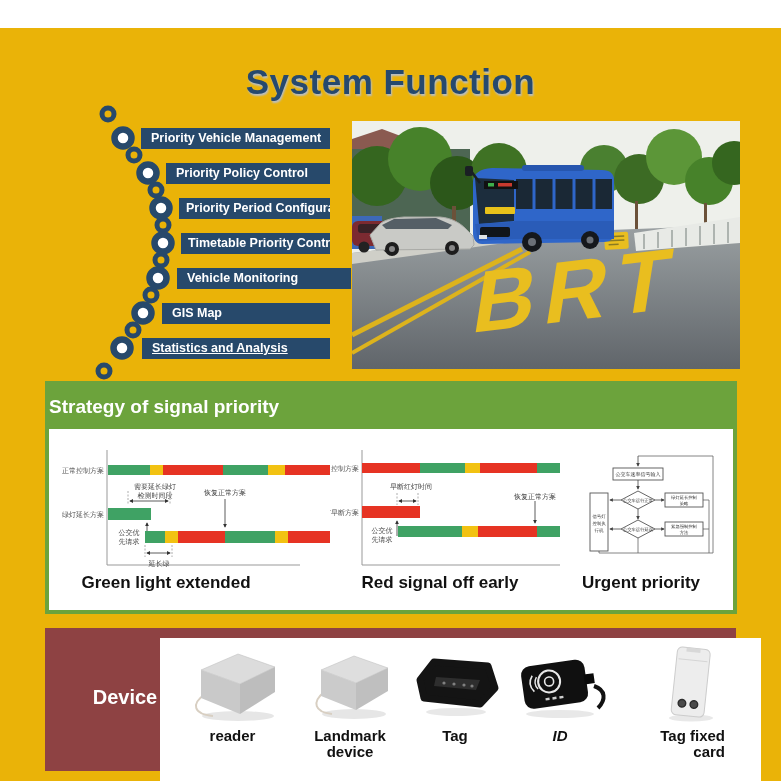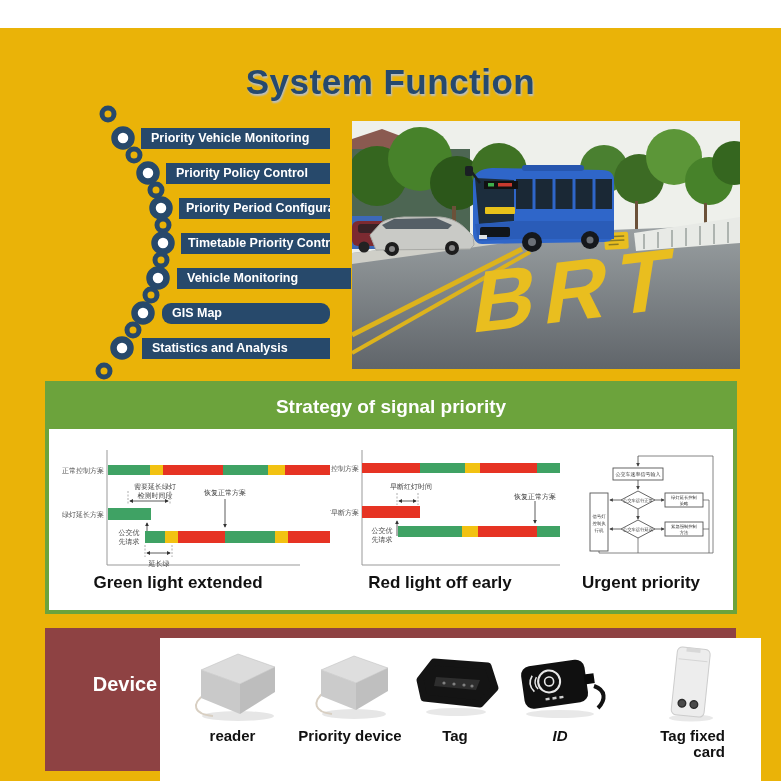--- a/index.html
+++ b/index.html
@@ -15,28 +15,28 @@
   
   .sbar{position:absolute;height:21px;background:#27496B;color:#ffffff;
         font-size:12.5px;font-weight:bold;line-height:21px;padding-left:10px;
         box-sizing:border-box;white-space:nowrap;overflow:hidden;}
 
   
   .strategy{position:absolute;left:45px;top:353px;width:692px;height:233px;
             background:#ffffff;border:4px solid #6CA33C;box-sizing:border-box;}
   .strategy-header{position:absolute;left:0;top:0;width:100%;height:44px;
                    background:#6CA33C;color:#ffffff;font-size:19px;font-weight:bold;
-                   text-align:center;line-height:44px;}
+                   line-height:44px;}
   .caption{position:absolute;font-size:17px;font-weight:bold;color:#111;
            text-align:center;white-space:nowrap;}
 
   
   .device{position:absolute;left:45px;top:600px;width:691px;height:143px;
           background:#8E4243;}
-  .device-header{position:absolute;left:0px;top:45px;width:160px;text-align:center;
+  .device-header{position:absolute;left:0px;top:58px;width:160px;text-align:center;
                  color:#ffffff;font-size:20px;font-weight:bold;}
   .device-panel{position:absolute;left:160px;top:610px;width:569px;height:154px;
                 background:#ffffff;padding-left:32px;}
   .dev-col{position:absolute;top:0;height:127px;text-align:center;}
   .dev-img{height:82px;margin-top:4px;}
   .dev-label{font-size:15px;font-weight:bold;color:#111;line-height:16px;}
 
   svg text{font-family:"Liberation Sans",sans-serif;}
   .dg-label{font-size:7px;fill:#555;}
   .dg-note{font-size:7px;fill:#444;}
@@ -64,27 +64,27 @@
       <circle cx="123" cy="110" r="8.5"></circle>
       <circle cx="148" cy="145" r="8.5"></circle>
       <circle cx="161" cy="180" r="8.5"></circle>
       <circle cx="163" cy="215" r="8.5"></circle>
       <circle cx="158" cy="250" r="8.5"></circle>
       <circle cx="143" cy="285" r="8.5"></circle>
       <circle cx="122" cy="320" r="8.5"></circle>
     </g>
   </svg>
 
-  <div class="sbar" style="top:100px;left:141px;width:189px;"><span>Priority Vehicle Monitoring</span></div>
+  <div class="sbar" style="top:100px;left:141px;width:189px;"><span>Priority Vehicle Management</span></div>
   <div class="sbar" style="top:135px;left:166px;width:164px;"><span>Priority Policy Control</span></div>
   <div class="sbar" style="top:170px;left:179px;width:151px;padding-left:7px;"><span>Priority Period Configuration</span></div>
   <div class="sbar" style="top:205px;left:181px;width:149px;padding-left:7px;"><span>Timetable Priority Control</span></div>
   <div class="sbar" style="top:240px;left:177px;width:174px;"><span>Vehicle Monitoring</span></div>
-  <div class="sbar" style="top:275px;left:162px;width:168px;border-radius:9px;"><span>GIS Map</span></div>
-  <div class="sbar" style="top:310px;left:142px;width:188px;"><span>Statistics and Analysis</span></div>
+  <div class="sbar" style="top:275px;left:162px;width:168px;"><span>GIS Map</span></div>
+  <div class="sbar" style="top:310px;left:142px;width:188px;text-decoration:underline;"><span>Statistics and Analysis</span></div>
 
   <svg class="abs" style="left:352px;top:93px;" width="388" height="248" viewBox="0 0 388 248">
     <defs>
       <linearGradient id="roadGrad" x1="0" y1="0" x2="0" y2="1">
         <stop offset="0" stop-color="#9aa0a2"></stop>
           <stop offset="1" stop-color="#60656a"></stop>
       </linearGradient>
     </defs>
     <rect x="0" y="0" width="388" height="248" fill="#eef0eb"></rect>
     <polygon points="0,18 30,8 62,20 62,30 0,30" fill="#8a5a50"></polygon>
@@ -298,22 +298,22 @@
     <line x1="53" y1="61" x2="53" y2="71" stroke="#444" stroke-width="0.8" marker-end="url(#d3a)"></line>
     <polygon points="36,81 53,72 70,81 53,90" fill="#fff" stroke="#555" stroke-width="0.9"></polygon>
     <text class="fc-txt" x="53" y="83" font-size="4.3" text-anchor="middle">公交车运行延误</text>
     <line x1="70" y1="81" x2="79" y2="81" stroke="#444" stroke-width="0.8" marker-end="url(#d3a)"></line>
     <rect x="80" y="74" width="38" height="14" fill="#fff" stroke="#555" stroke-width="0.9"></rect>
     <text class="fc-txt" x="99" y="80" font-size="4.3" text-anchor="middle">紧急强制控制</text>
     <text class="fc-txt" x="99" y="86" font-size="4.3" text-anchor="middle">方法</text>
     <line x1="36" y1="81" x2="25" y2="81" stroke="#444" stroke-width="0.8" marker-end="url(#d3a)"></line>
   </svg>
 
-  <div class="caption" style="left:73px;top:545px;width:210px;">Green light extended</div>
-  <div class="caption" style="left:330px;top:545px;width:220px;">Red light off early</div>
+  <div class="caption" style="left:61px;top:545px;width:210px;">Green light extended</div>
+  <div class="caption" style="left:330px;top:545px;width:220px;">Red signal off early</div>
   <div class="caption" style="left:540px;top:545px;width:160px;text-align:right;">Urgent priority</div>
 
   <div class="device">
     <div class="device-header">Device</div>
   </div>
   <div class="device-panel">
 
     <div class="dev-col" style="left:15px;width:115px;">
       <svg class="dev-img" width="100" height="82" viewBox="0 0 100 82">
         <ellipse cx="55" cy="74" rx="36" ry="5" fill="#e6e6e6"></ellipse>
@@ -326,21 +326,21 @@
     </div>
 
     <div class="dev-col" style="left:135px;width:110px;">
       <svg class="dev-img" width="92" height="82" viewBox="0 0 92 82">
         <ellipse cx="50" cy="72" rx="32" ry="5" fill="#e6e6e6"></ellipse>
         <path d="M20,50 C8,60 10,70 28,72" fill="none" stroke="#d8cfc2" stroke-width="2"></path>
         <polygon points="17,28 50,14 84,26 52,41" fill="#dedede" stroke="#c2c2c2" stroke-width="0.6"></polygon>
         <polygon points="17,28 52,41 52,68 17,54" fill="#cbcbcb"></polygon>
         <polygon points="52,41 84,26 84,49 52,68" fill="#bfbfbf"></polygon>
       </svg>
-      <div class="dev-label">Priority device</div>
+      <div class="dev-label">Landmark device</div>
     </div>
 
     <div class="dev-col" style="left:245px;width:100px;text-align:center;">
       <svg class="dev-img" width="95" height="82" viewBox="0 0 95 82">
         <ellipse cx="48" cy="70" rx="30" ry="4" fill="#e8e8e8"></ellipse>
         <polygon points="12,38 26,20 80,24 87,46 72,62 16,56" fill="#141414" stroke="#141414" stroke-width="7" stroke-linejoin="round"></polygon>
         <polygon points="28,35 72,38 68,48 26,44" fill="#2e2e2e"></polygon>
         <circle cx="36" cy="41" r="1.6" fill="#808080"></circle>
         <circle cx="46" cy="42" r="1.6" fill="#808080"></circle>
         <circle cx="56" cy="43" r="1.6" fill="#808080"></circle>

